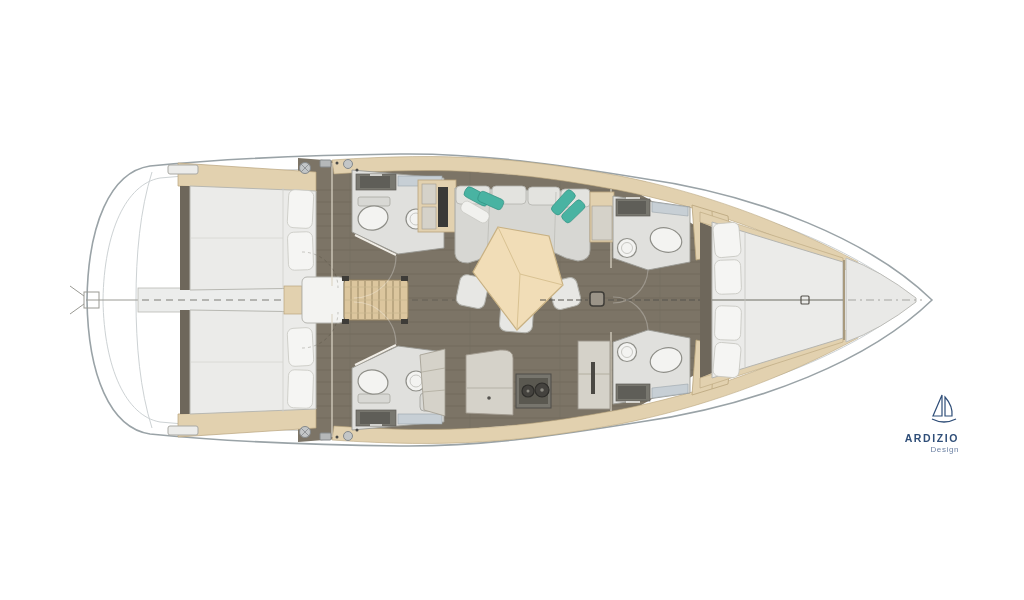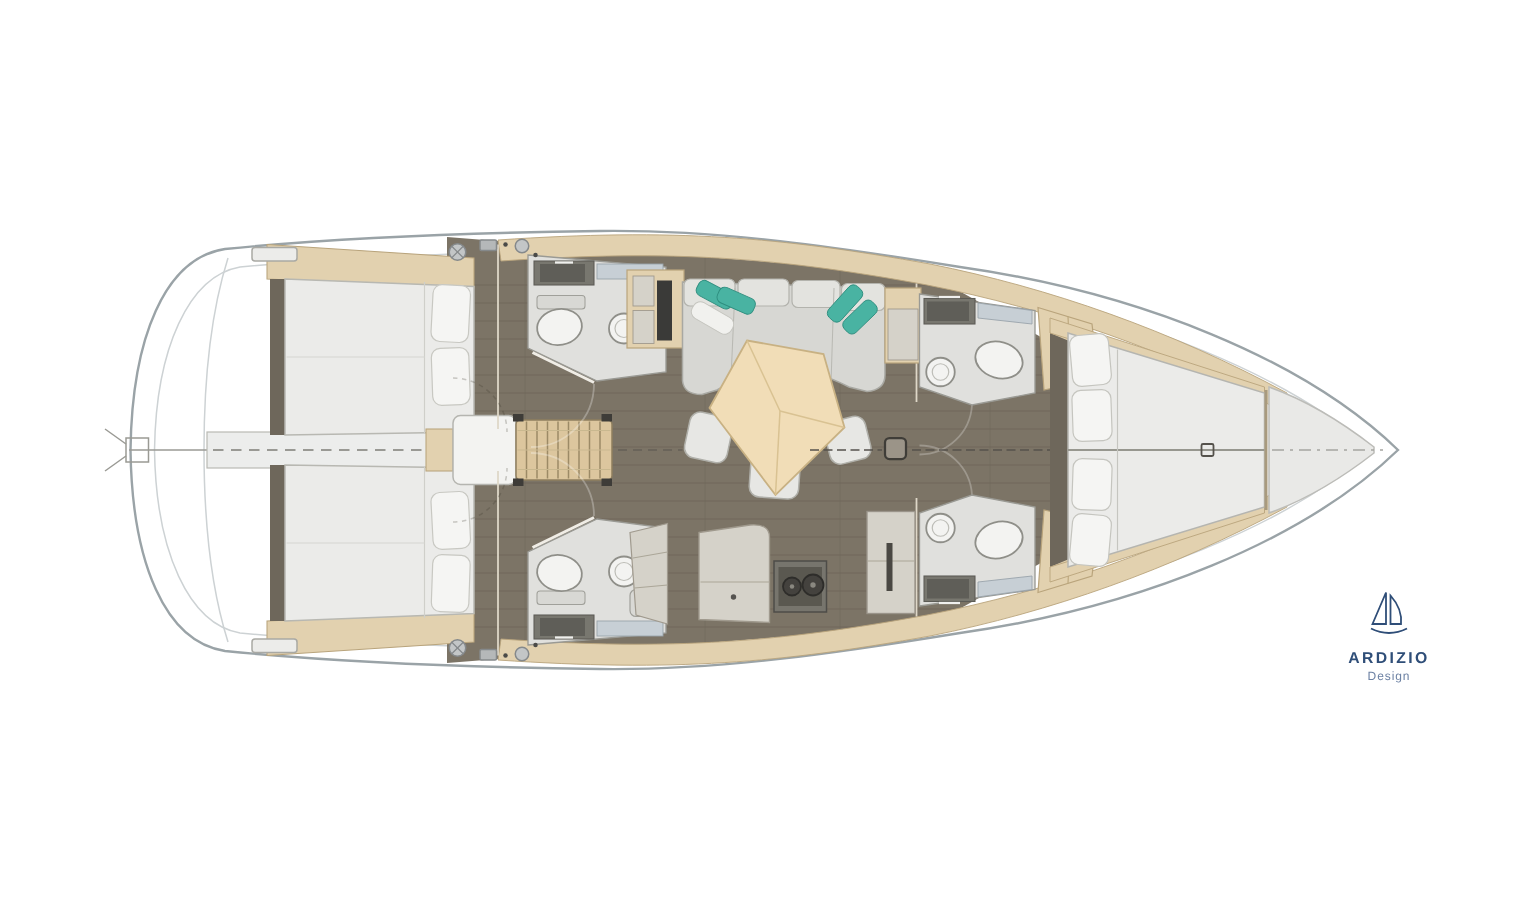--- a/index.html
+++ b/index.html
@@ -1,19 +1,19 @@
 <!DOCTYPE html>
 <html style="--c-hull_outline: #9aa3a7; --c-deck_line: #cdd2d4; --c-floor: #7c7466; --c-floor_plank: #675f52; --c-corridor: #ecedec; --c-wood_tan: #e2d1af; --c-wood_tan_edge: #b9a47c; --c-stairs: #dcc69e; --c-mattress: #ebebe9; --c-pillow: #f5f5f3; --c-sofa: #d7d7d3; --c-sofa_back: #e3e3df; --c-teal_cushion: #49b3a2; --c-table_wood: #f1ddb7; --c-table_edge: #c8b183; --c-stool: #e7e7e4; --c-bath_floor: #e0e0dd; --c-counter_dark: #78776f; --c-sink_basin: #5f5e58; --c-glass: #c7cfd5; --c-fixture: #f3f3f1; --c-fixture_edge: #8f8f89; --c-stove: #5a5850; --c-stove_panel: #77756d; --c-cabinet_gray: #d5d2c9; --c-dark_wood: #6e675b; --c-locker: #e9e9e7; --c-engine_box: #f3f3f1; --c-logo_navy: #2f4e78; --c-logo_light: #6d82a4;"><head>
 <meta charset="utf-8">
 <style>
   html,body{margin:0;padding:0;background:#fff;}
   #stage{position:relative;width:1024px;height:600px;background:#fff;overflow:hidden;
          font-family:"Liberation Sans", sans-serif;}
   #plan-svg{position:absolute;left:0;top:0;}
-  .logo{position:absolute;left:893px;top:392px;width:66px;text-align:center;color:var(--c-logo_navy,#2f4e78);}
+  .logo{position:absolute;left:893px;top:392px;width:66px;text-align:right;color:var(--c-logo_navy,#2f4e78);}
   .logo .brand{font-size:10.5px;font-weight:bold;letter-spacing:1.6px;margin-top:2px;}
   .logo .sub{font-size:8px;letter-spacing:.6px;color:var(--c-logo_light,#6d82a4);margin-top:1px;}
 </style>
 </head>
 <body>
 
 <div id="stage">
 <svg id="plan-svg" width="1024" height="600" viewBox="0 0 1024 600">
 
   <defs>

